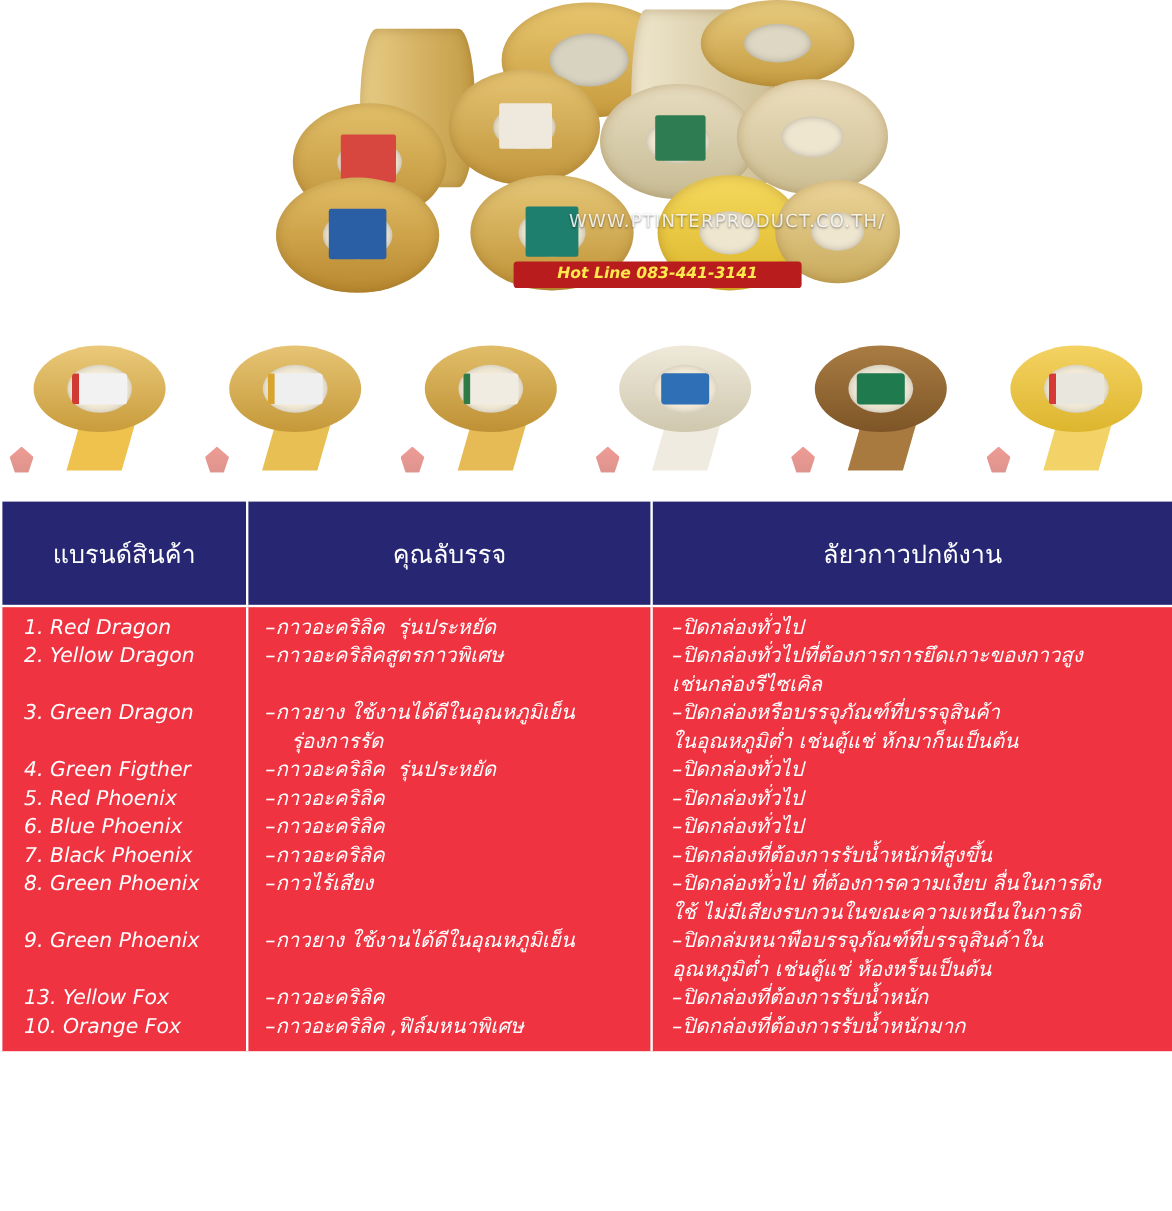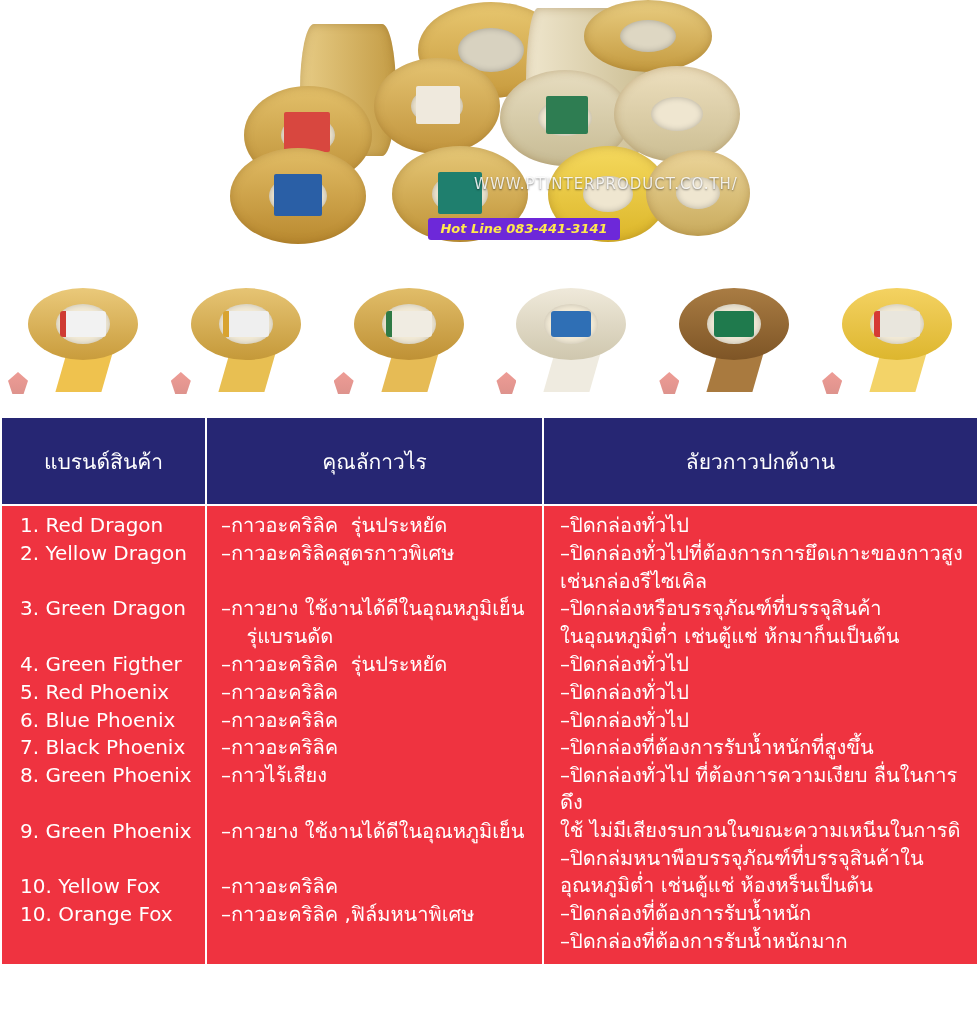--- a/index.html
+++ b/index.html
@@ -64,23 +64,23 @@
     color: rgba(255,255,255,0.85);
     font-size: 15px;
     letter-spacing: 1px;
     font-family: "DejaVu Sans", sans-serif;
     text-shadow: 0 1px 2px rgba(0,0,0,0.5);
   }
   .hotline {
     position: absolute;
     left: 232px;
     top: 218px;
-    width: 192px;
+    width: 240px;
     height: 22px;
-    background: #6d28d9;
+    background: #b91c1c;
     border-radius: 3px;
     color: #ffe94d;
     font-size: 13px;
     font-weight: bold;
     text-align: center;
     line-height: 22px;
     font-style: italic;
   }
 
   
@@ -154,25 +154,26 @@
     font-weight: normal;
     font-size: 21px;
     height: 84px;
     vertical-align: middle;
     text-align: center;
     border: 2px solid #ffffff;
   }
   .tbl td {
     background: #ef3340;
     color: #ffffff;
-    font-size: 20px;
+    font-size: 17px;
     vertical-align: top;
     border-left: 2px solid #ffffff;
     border-right: 2px solid #ffffff;
     padding: 0;
+    font-style: italic;
   }
   col.c-brand { width: 205px; }
   col.c-feat  { width: 337px; }
   col.c-use   { width: 435px; }
 
   .cell-list {
     margin: 0;
     padding: 6px 10px 8px 14px;
     list-style: none;
   }
@@ -298,52 +299,52 @@
 
   <table class="tbl">
     <colgroup>
       <col class="c-brand">
       <col class="c-feat">
       <col class="c-use">
     </colgroup>
     <thead>
       <tr>
         <th>แบรนด์สินค้า</th>
-        <th>คุณลักาวไร</th>
+        <th>คุณลับรรจ</th>
         <th>ลัยวกาวปกต้งาน</th>
       </tr>
     </thead>
     <tbody>
       <tr>
         <td class="c-brand">
           <ul class="cell-list">
             <li>1. Red Dragon</li>
             <li>2. Yellow Dragon</li>
             <li>&nbsp;</li>
             <li>3. Green Dragon</li>
             <li>&nbsp;</li>
             <li>4. Green Figther</li>
             <li>5. Red Phoenix</li>
             <li>6. Blue Phoenix</li>
             <li>7. Black Phoenix</li>
             <li>8. Green Phoenix</li>
             <li>&nbsp;</li>
             <li>9. Green Phoenix</li>
             <li>&nbsp;</li>
-            <li>10. Yellow Fox</li>
+            <li>13. Yellow Fox</li>
             <li>10. Orange Fox</li>
           </ul>
         </td>
         <td class="c-feat">
           <ul class="cell-list">
             <li>–กาวอะคริลิค  รุ่นประหยัด</li>
             <li>–กาวอะคริลิคสูตรกาวพิเศษ</li>
             <li>&nbsp;</li>
             <li>–กาวยาง ใช้งานได้ดีในอุณหภูมิเย็น</li>
-            <li>    รุ่แบรนดัด</li>
+            <li>    รุ่องการรัด</li>
             <li>–กาวอะคริลิค  รุ่นประหยัด</li>
             <li>–กาวอะคริลิค</li>
             <li>–กาวอะคริลิค</li>
             <li>–กาวอะคริลิค</li>
             <li>–กาวไร้เสียง</li>
             <li>&nbsp;</li>
             <li>–กาวยาง ใช้งานได้ดีในอุณหภูมิเย็น</li>
             <li>&nbsp;</li>
             <li>–กาวอะคริลิค</li>
             <li>–กาวอะคริลิค ,ฟิล์มหนาพิเศษ</li>

